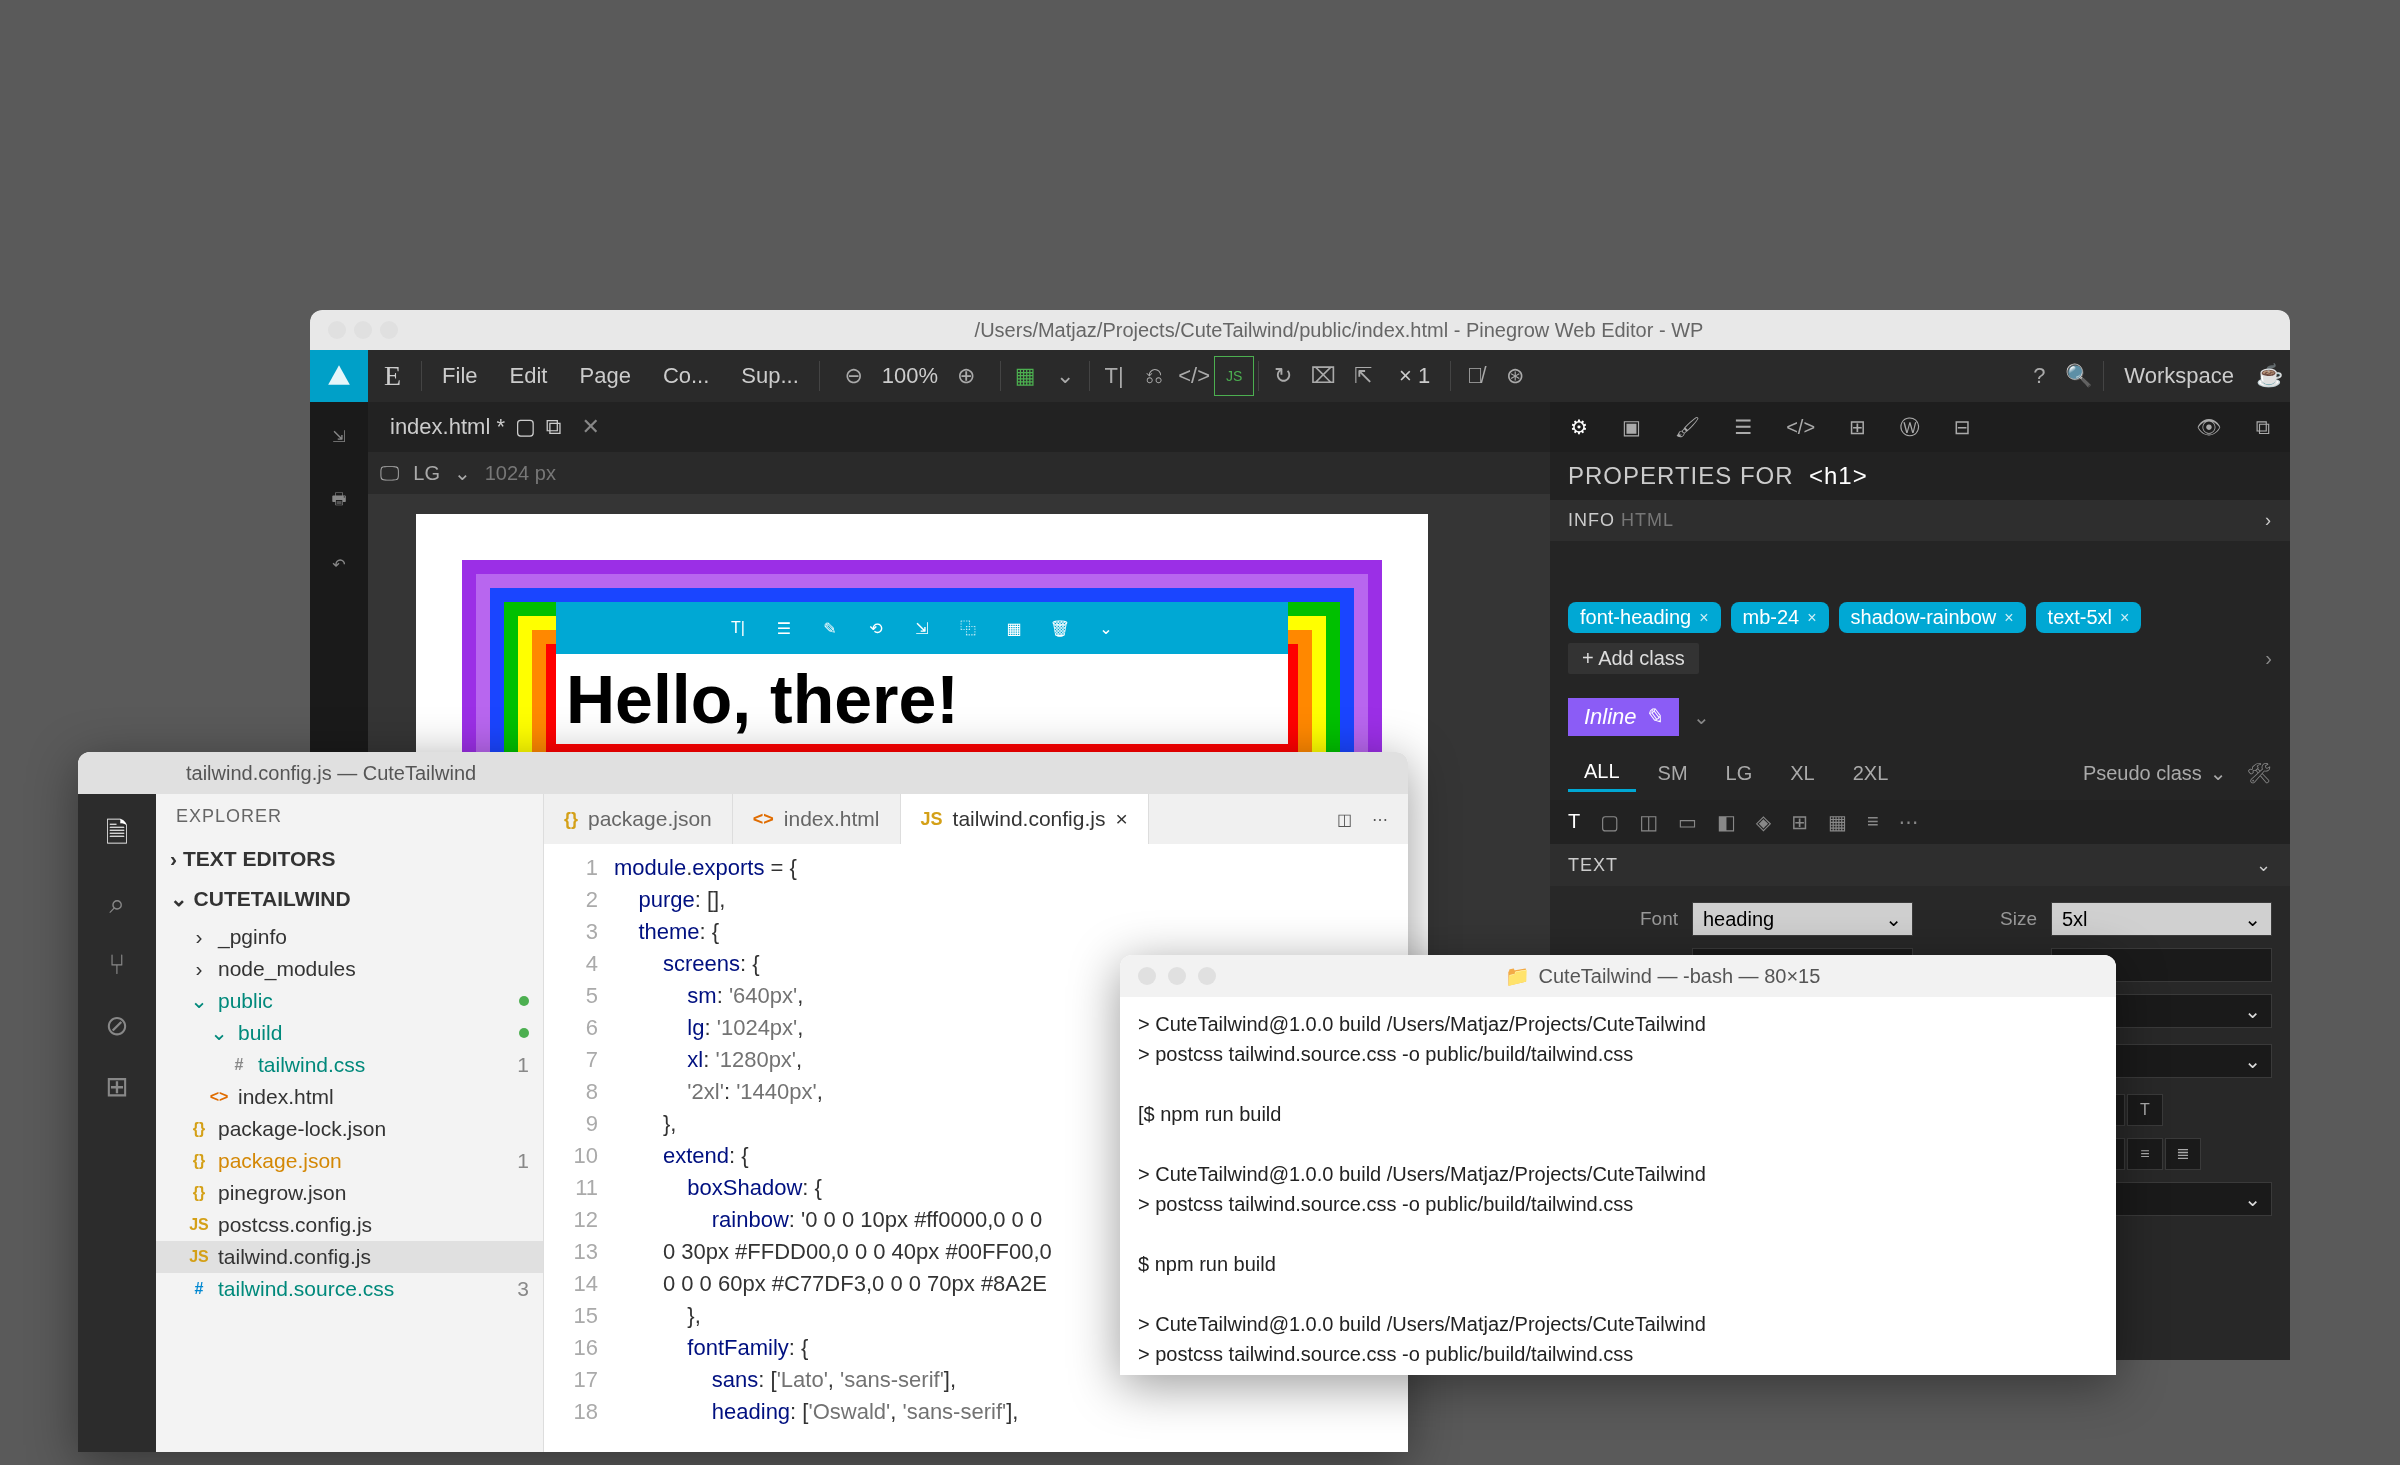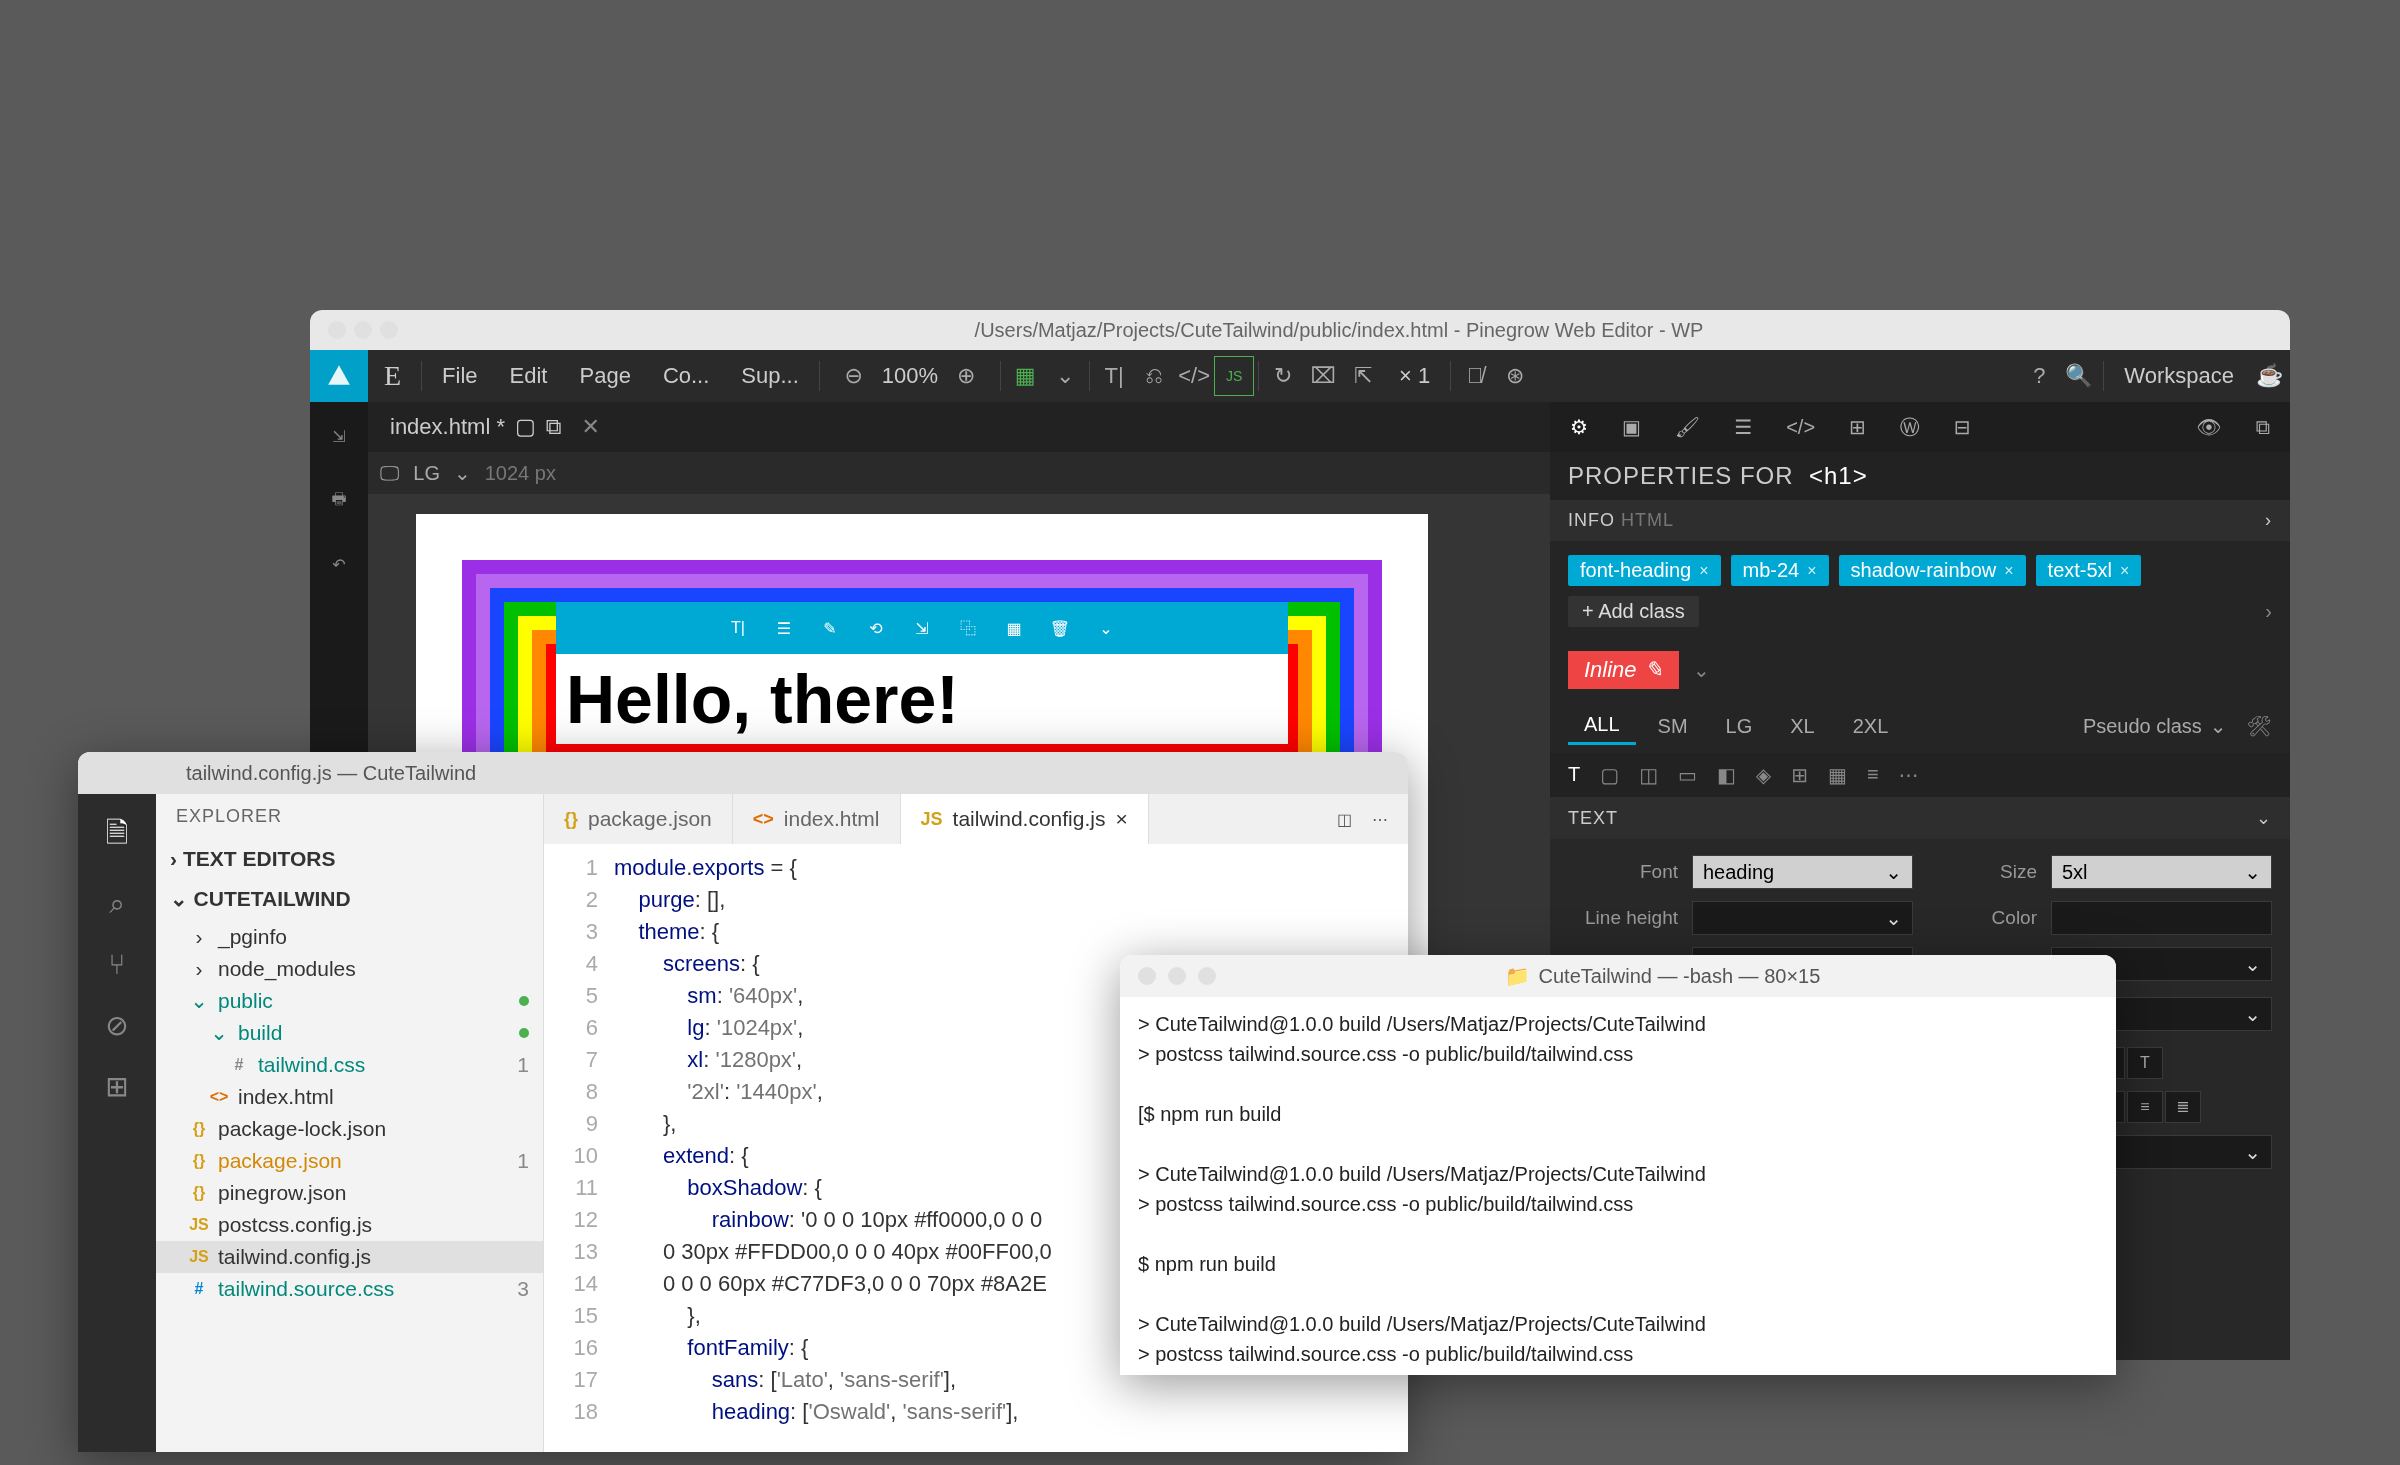--- a/index.html
+++ b/index.html
@@ -48,25 +48,25 @@
 .body-text { font-size: 30px; color: #222; margin-top: 30px; line-height: 1.5; }
 
 .pg-right { width: 740px; background: #282828; color: #ccc; display: flex; flex-direction: column; font-size: 20px; }
 .pg-right-tabs { height: 50px; background: #1e1e1e; display: flex; align-items: center; padding: 0 20px; gap: 34px; }
 .pg-right-tabs .t-ic { color: #aaa; cursor: pointer; }
 .pg-right-tabs .t-ic.active { color: #fff; }
 .pg-right-tabs .spacer { flex: 1; }
 .props-for { padding: 10px 18px; background: #222; font-size: 24px; letter-spacing: 1px; }
 .section-head { padding: 10px 18px; background: #2e2e2e; display: flex; align-items: center; justify-content: space-between; font-size: 18px; letter-spacing: 1px; }
 .chips { padding: 14px 18px; display: flex; flex-wrap: wrap; gap: 10px; align-items: center; background: #252525; }
-.chip { background: #00a8d4; color: #fff; padding: 4px 12px; border-radius: 2px; display: flex; align-items: center; gap: 8px; font-size: 20px; }
+.chip { background: #00a8d4; color: #fff; padding: 4px 12px; border-radius: 8px; display: flex; align-items: center; gap: 8px; font-size: 20px; margin-top: 47px; }
 .chip .x { font-size: 16px; opacity: 0.8; }
 .add-chip { background: #333; color: #ddd; padding: 4px 14px; border-radius: 2px; font-size: 20px; }
 .inline-row { padding: 10px 18px; display: flex; align-items: center; gap: 14px; background: #252525; }
-.inline-chip { background: #ef4444; color: #fff; padding: 6px 16px; font-style: italic; font-size: 22px; display: flex; gap: 8px; align-items: center; }
+.inline-chip { background: #8b5cf6; color: #fff; padding: 6px 16px; font-style: italic; font-size: 22px; display: flex; gap: 8px; align-items: center; }
 .bp-row { padding: 8px 18px; display: flex; align-items: center; gap: 6px; background: #252525; }
 .bp { padding: 6px 16px; font-size: 20px; color: #aaa; }
 .bp.active { border-bottom: 3px solid #00a8d4; color: #fff; }
 .pseudo { margin-left: auto; color: #aaa; display: flex; align-items: center; gap: 8px; }
 .tool-icons { padding: 10px 18px; display: flex; gap: 20px; background: #222; color: #888; }
 .prop-section { padding: 10px 18px; }
 .prop-row { display: flex; align-items: center; padding: 6px 0; gap: 14px; }
 .prop-label { width: 110px; text-align: right; color: #999; font-size: 19px; }
 .prop-input { flex: 1; background: #1a1a1a; border: 1px solid #3a3a3a; height: 34px; color: #ddd; padding: 0 10px; display: flex; align-items: center; justify-content: space-between; }
 .prop-input.sel { background: #d0d0d0; color: #000; }

